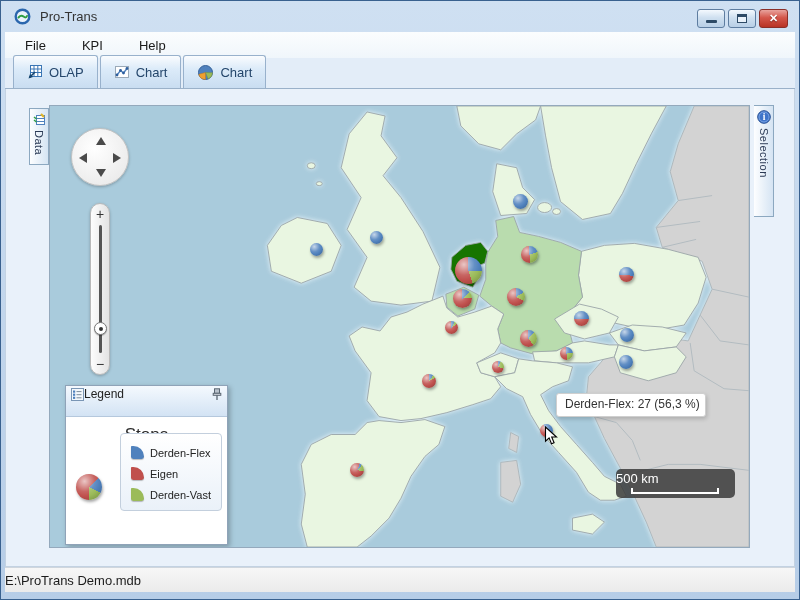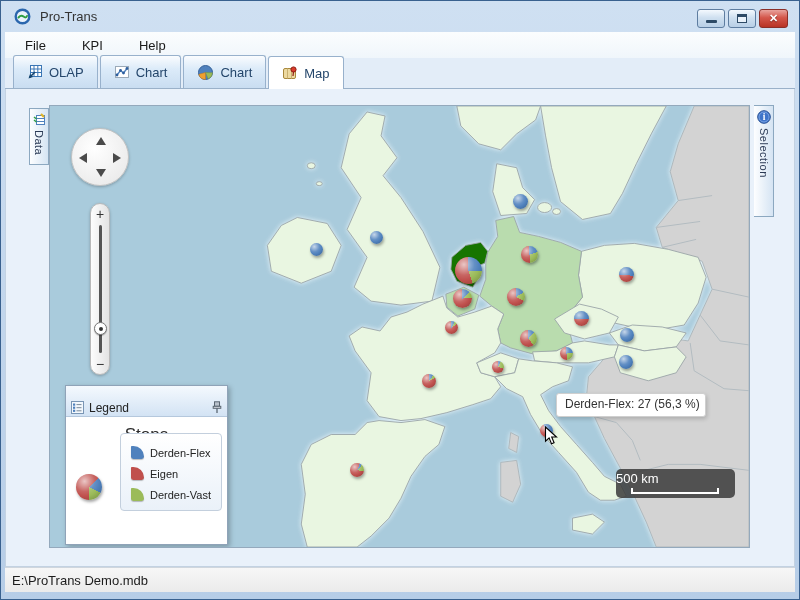--- a/index.html
+++ b/index.html
@@ -64,21 +64,21 @@
               border:1px solid #777; box-shadow:0 1px 1px rgba(0,0,0,.3); }
   .zs-thumb::after { content:""; position:absolute; left:3.5px; top:3.5px; width:4px; height:4px; border-radius:50%; background:#333; }
   
   .pie-marker { position:absolute; border-radius:50%; box-shadow:1px 2px 3px rgba(0,0,0,.35); }
   .pie-marker::after { content:""; position:absolute; inset:0; border-radius:50%;
       background:radial-gradient(circle at 33% 28%, rgba(255,255,255,.68), rgba(255,255,255,.12) 40%, rgba(0,0,0,0) 58%, rgba(0,0,0,.28) 100%); }
   
   .legend { position:absolute; left:15px; top:279px; width:163px; height:160px; background:#fff;
             border:1px solid #8fa3b8; box-shadow:2px 2px 5px rgba(0,0,0,.25); }
   .legend-titlebar { height:21px; background:linear-gradient(#f4f9fe,#d3e3f4); border-bottom:1px solid #b5c8dd;
-                     display:flex; align-items:flex-start; padding:15px 5px; gap:5px; }
+                     display:flex; align-items:flex-end; padding:15px 5px; }
   .legend-title { font-size:12px; color:#222; flex:1; }
   .legend-heading { text-align:center; font-size:17px; color:#2a2a2a; margin-top:8px; }
   .legend-sample { position:absolute; left:10px; top:88px; }
   .legend-box { position:absolute; right:5px; top:47px; width:102px; height:78px; border:1px solid #c3cfdd; border-radius:4px;
                 background:linear-gradient(#ffffff,#eaf1f9); padding:8px 0 0 10px; }
   .lg-row { display:flex; align-items:center; gap:6px; height:21px; }
   .lg-swatch { width:13px; height:13px; border-radius:1px 13px 3px 3px; box-shadow:0 1px 1px rgba(0,0,0,.25); }
   .lg-label { font-size:11px; color:#222; }
   
   .map-tooltip { position:absolute; left:506px; top:287px; width:150px; background:#fff; border:1px solid #cfcfcf;
@@ -87,21 +87,21 @@
   
   .scalebar { position:absolute; left:566px; top:363px; width:119px; height:29px; background:rgba(58,58,58,.85);
               border-radius:5px; color:#fff; }
   .scalebar .sb-text { text-align:left; font-size:13px; margin-top:2px; }
   .sb-line { position:absolute; left:15px; bottom:4px; width:88px; height:6px;
              border-left:2px solid #fff; border-right:2px solid #fff; border-bottom:2px solid #fff; }
   
   .cursor { position:absolute; left:494px; top:320px; }
   
   .statusbar { position:absolute; left:4px; right:4px; top:566px; height:25px; background:linear-gradient(#f7f7f7,#ebebeb);
-               border-top:1px solid #cfd6dd; display:flex; align-items:center; padding-left:7px; }
+               border-top:1px solid #cfd6dd; display:flex; align-items:center; }
   .status-text { font-size:13px; color:#1c1c1c; }
 </style>
 </head>
 <body>
 
 <div class="window">
 
   <div class="titlebar">
     <svg class="app-icon" viewBox="0 0 17 17">
       <circle cx="8.5" cy="8.5" r="6.8" fill="#eaf2fb" stroke="#2a66ad" stroke-width="2.4"></circle>
@@ -148,29 +148,20 @@
       </svg>
       <span>Chart</span>
     </div>
     <div class="tab">
       <svg width="17" height="17" viewBox="0 0 17 17">
         <circle cx="8.5" cy="8.5" r="7" fill="#4f81bd" stroke="#36629a"></circle>
         <path d="M8.5,8.5 L8.5,15.5 A7,7 0 0 1 1.8,10.3 Z" fill="#f0a030" stroke="#c07818" stroke-width=".5"></path>
         <path d="M8.5,8.5 L15.5,8.8 A7,7 0 0 1 11.2,14.9 Z" fill="#9bbb59" stroke="#74913c" stroke-width=".5"></path>
       </svg>
       <span>Chart</span>
-    </div>
-    <div class="tab active">
-      <svg width="16" height="16" viewBox="0 0 16 16">
-        <rect x="1.5" y="3.5" width="12" height="10" rx="1.5" fill="#ecd9a0" stroke="#a8883c"></rect>
-        <path d="M5.5,3.5 v10 M9.5,3.5 v10" stroke="#c9b070" fill="none"></path>
-        <circle cx="11.5" cy="4.5" r="2.6" fill="#d93a2b" stroke="#8e1d12"></circle>
-        <path d="M11.5,6.8 L11,11" stroke="#8e1d12" stroke-width="1.2"></path>
-      </svg>
-      <span>Map</span>
     </div>
   </div>
 
   <div class="content">
 
     <div class="side-tab side-tab-left">
       <svg width="13" height="13" viewBox="0 0 13 13">
         <rect x="3.5" y="2.5" width="8" height="9" fill="#fff" stroke="#4f81bd"></rect>
         <path d="M3.5,5.5 h8 M3.5,8.5 h8" stroke="#4f81bd"></path>
         <path d="M1,4 L3.5,6 M1,7 L3.5,9" stroke="#2f9e44" stroke-width="1.5"></path>

